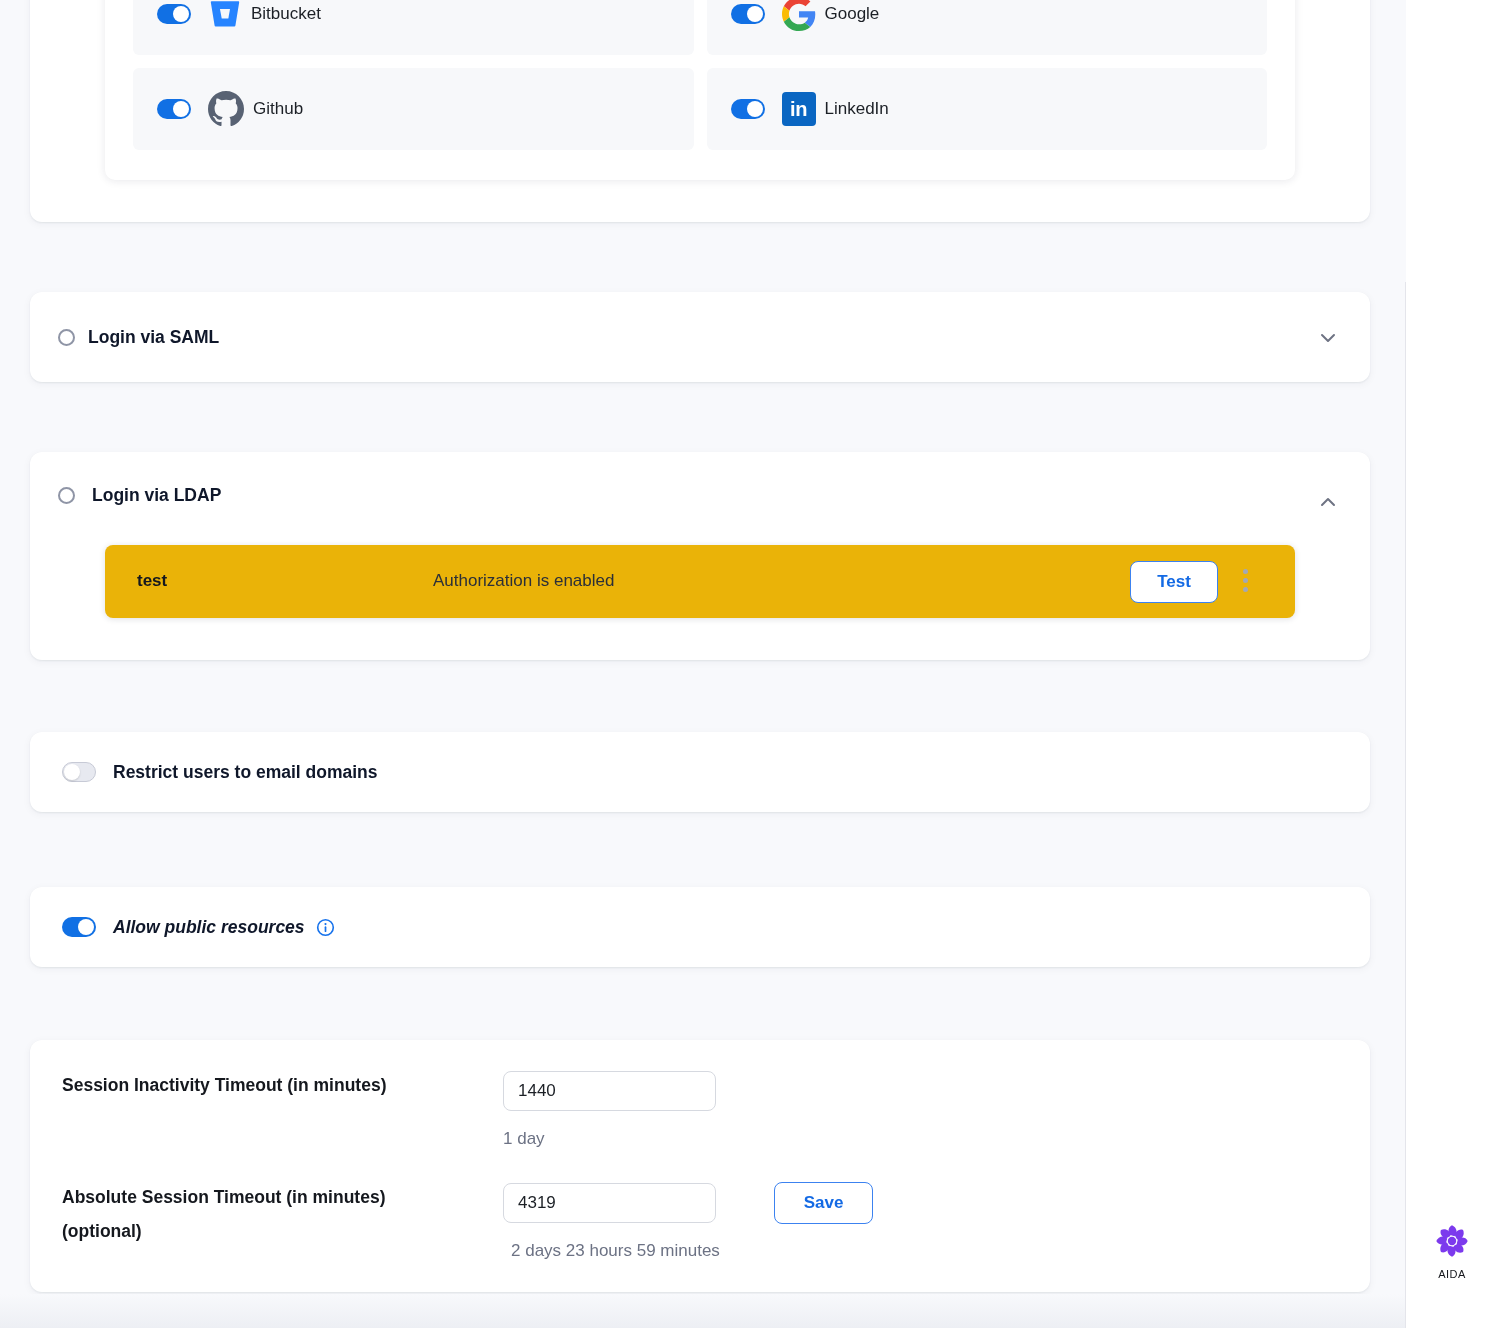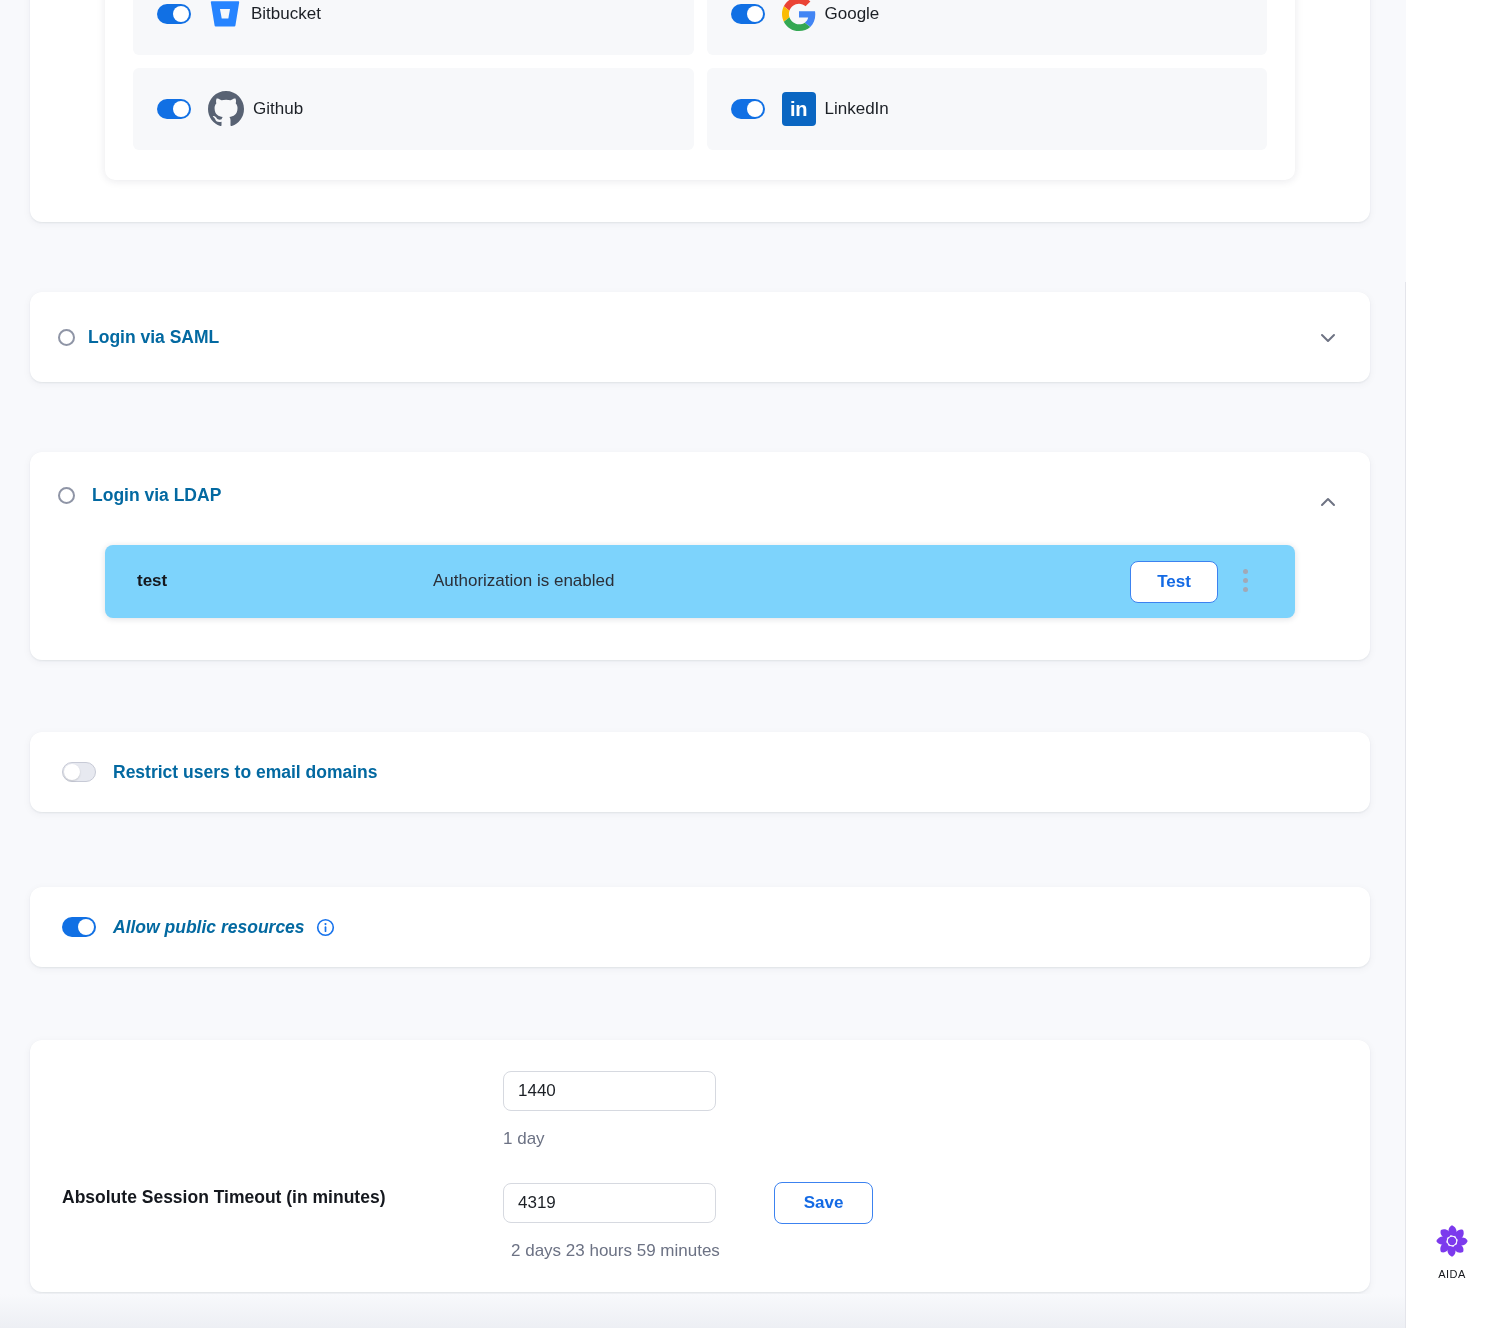--- a/index.html
+++ b/index.html
@@ -23,29 +23,29 @@
 
   
   .toggle{position:relative;width:34px;height:20px;border-radius:10px;background:#1170e4;flex:0 0 auto;cursor:pointer;}
   .toggle .knob{position:absolute;top:2px;right:2px;width:16px;height:16px;border-radius:50%;background:#fff;}
   .toggle.off{background:#e7e9f0;border:1px solid #c7cad6;width:32px;height:18px;}
   .toggle.off .knob{left:1px;right:auto;top:1px;box-shadow:0 1px 2px rgba(0,0,0,.15);}
 
   
   .radio{width:17px;height:17px;border:2px solid #8f95a6;border-radius:50%;background:#fff;box-sizing:border-box;flex:0 0 auto;cursor:pointer;}
 
-  .sec-label{font-size:17.5px;font-weight:700;color:#0369a1;}
+  .sec-label{font-size:17.5px;font-weight:700;color:#0f172a;}
   .hdr-row{position:absolute;left:28px;display:flex;align-items:center;gap:13px;}
   .chev{position:absolute;right:34px;cursor:pointer;}
 
   
   .card-saml{top:292px;height:90px;}
   
   .card-ldap{top:452px;height:208px;}
-  .ldap-row{position:absolute;left:75px;top:93px;width:1190px;height:73px;background:#7dd3fc;border-radius:8px;
+  .ldap-row{position:absolute;left:75px;top:93px;width:1190px;height:73px;background:#eab308;border-radius:8px;
             box-shadow:0 1px 6px rgba(25,32,56,.14);text-decoration:underline;}
   .ldap-name{position:absolute;left:32px;top:26px;font-size:17px;font-weight:700;color:#15181e;}
   .ldap-status{position:absolute;left:328px;top:26px;font-size:17px;color:#2b2f38;}
   .btn{box-sizing:border-box;border:1.5px solid #3c82f0;border-radius:8px;background:#fff;color:#146ae4;
        font-weight:700;font-size:17px;font-family:inherit;cursor:pointer;}
   .test-btn{position:absolute;right:77px;top:16px;width:88px;height:42px;}
   .kebab{position:absolute;right:45px;top:22px;display:flex;flex-direction:column;gap:4px;cursor:pointer;padding:2px;}
   .kebab i{width:5px;height:5px;border-radius:50%;background:#a3a8b5;}
 
   
@@ -188,25 +188,27 @@
         <svg width="19" height="19" viewBox="0 0 20 20">
             <circle cx="10" cy="10" r="8.2" fill="none" stroke="#1672ec" stroke-width="1.7"></circle>
             <circle cx="10" cy="6.4" r="1.15" fill="#1672ec"></circle>
             <rect x="9.1" y="8.8" width="1.8" height="6" rx="0.9" fill="#1672ec"></rect>
           </svg>
       </span>
     </div>
   </div>
 
   <div class="card card-session">
+    <div class="s-label" style="top:28px;">Session Inactivity Timeout (in minutes)</div>
     <input class="s-input" style="left: 473px; top: 31px;" value="1440">
     <div class="s-hint" style="top:89px;">1 day</div>
 
     <div class="s-label" style="top:140px;">
       <div>Absolute Session Timeout (in minutes)</div>
+      <div>(optional)</div>
     </div>
     <input class="s-input" style="left: 473px; top: 143px;" value="4319">
     <button class="btn save-btn">Save</button>
     <div class="s-hint" style="top:201px;margin-left:8px;">2 days 23 hours 59 minutes</div>
   </div>
 
   <div class="bottom-strip"></div>
 
   <div class="right-panel"></div>
   <div class="right-divider"></div>

